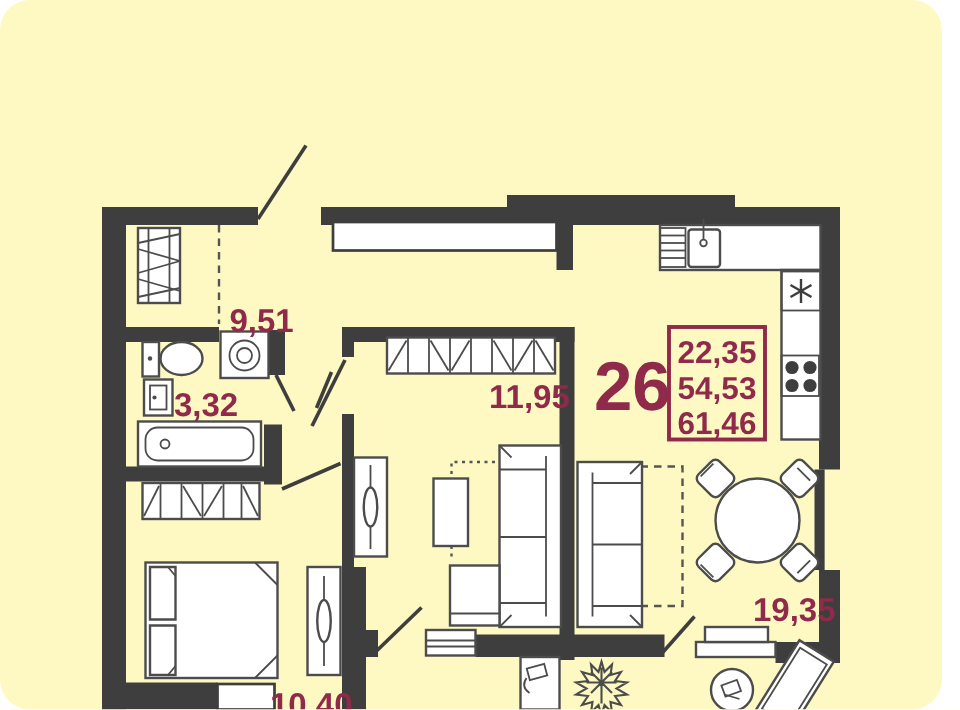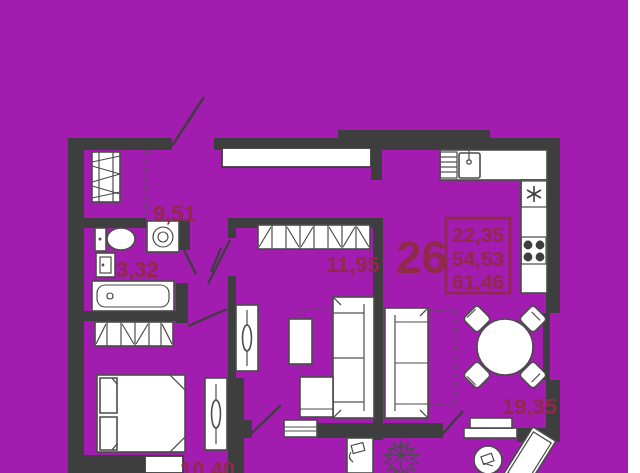--- a/index.html
+++ b/index.html
@@ -1,17 +1,17 @@
 <!DOCTYPE html>
 <html><head>
 <meta charset="utf-8">
 <style>
   html,body{margin:0;padding:0;background:#ffffff;}
-  #stage{position:relative;width:628px;height:473px;background:#a21caf;overflow:hidden;
-         font-family:"Liberation Sans",sans-serif;}
+  #stage{position:relative;width:628px;height:473px;background:#fef9c3;overflow:hidden;
+         font-family:"Liberation Sans",sans-serif;border-radius:20px;}
   svg{display:block;}
   .wall{fill:#3e3e3e;stroke:none;}
   .furn{fill:#ffffff;stroke:#4c4c4c;stroke-width:1.6;}
   .furn-thin{fill:none;stroke:#4c4c4c;stroke-width:1.2;}
   .furn-dark{fill:#3e3e3e;stroke:none;}
   .swing{stroke:#3e3e3e;stroke-width:2.4;fill:none;}
   .dash{stroke:#555;stroke-width:1.6;fill:none;stroke-dasharray:5 4;}
   .dots{stroke:#555;stroke-width:1.6;fill:none;stroke-dasharray:2 3;}
   .win{fill:#ffffff;stroke:#3e3e3e;stroke-width:1.8;}
   .area-label{font-family:"Liberation Sans",sans-serif;font-weight:700;font-size:22px;}

